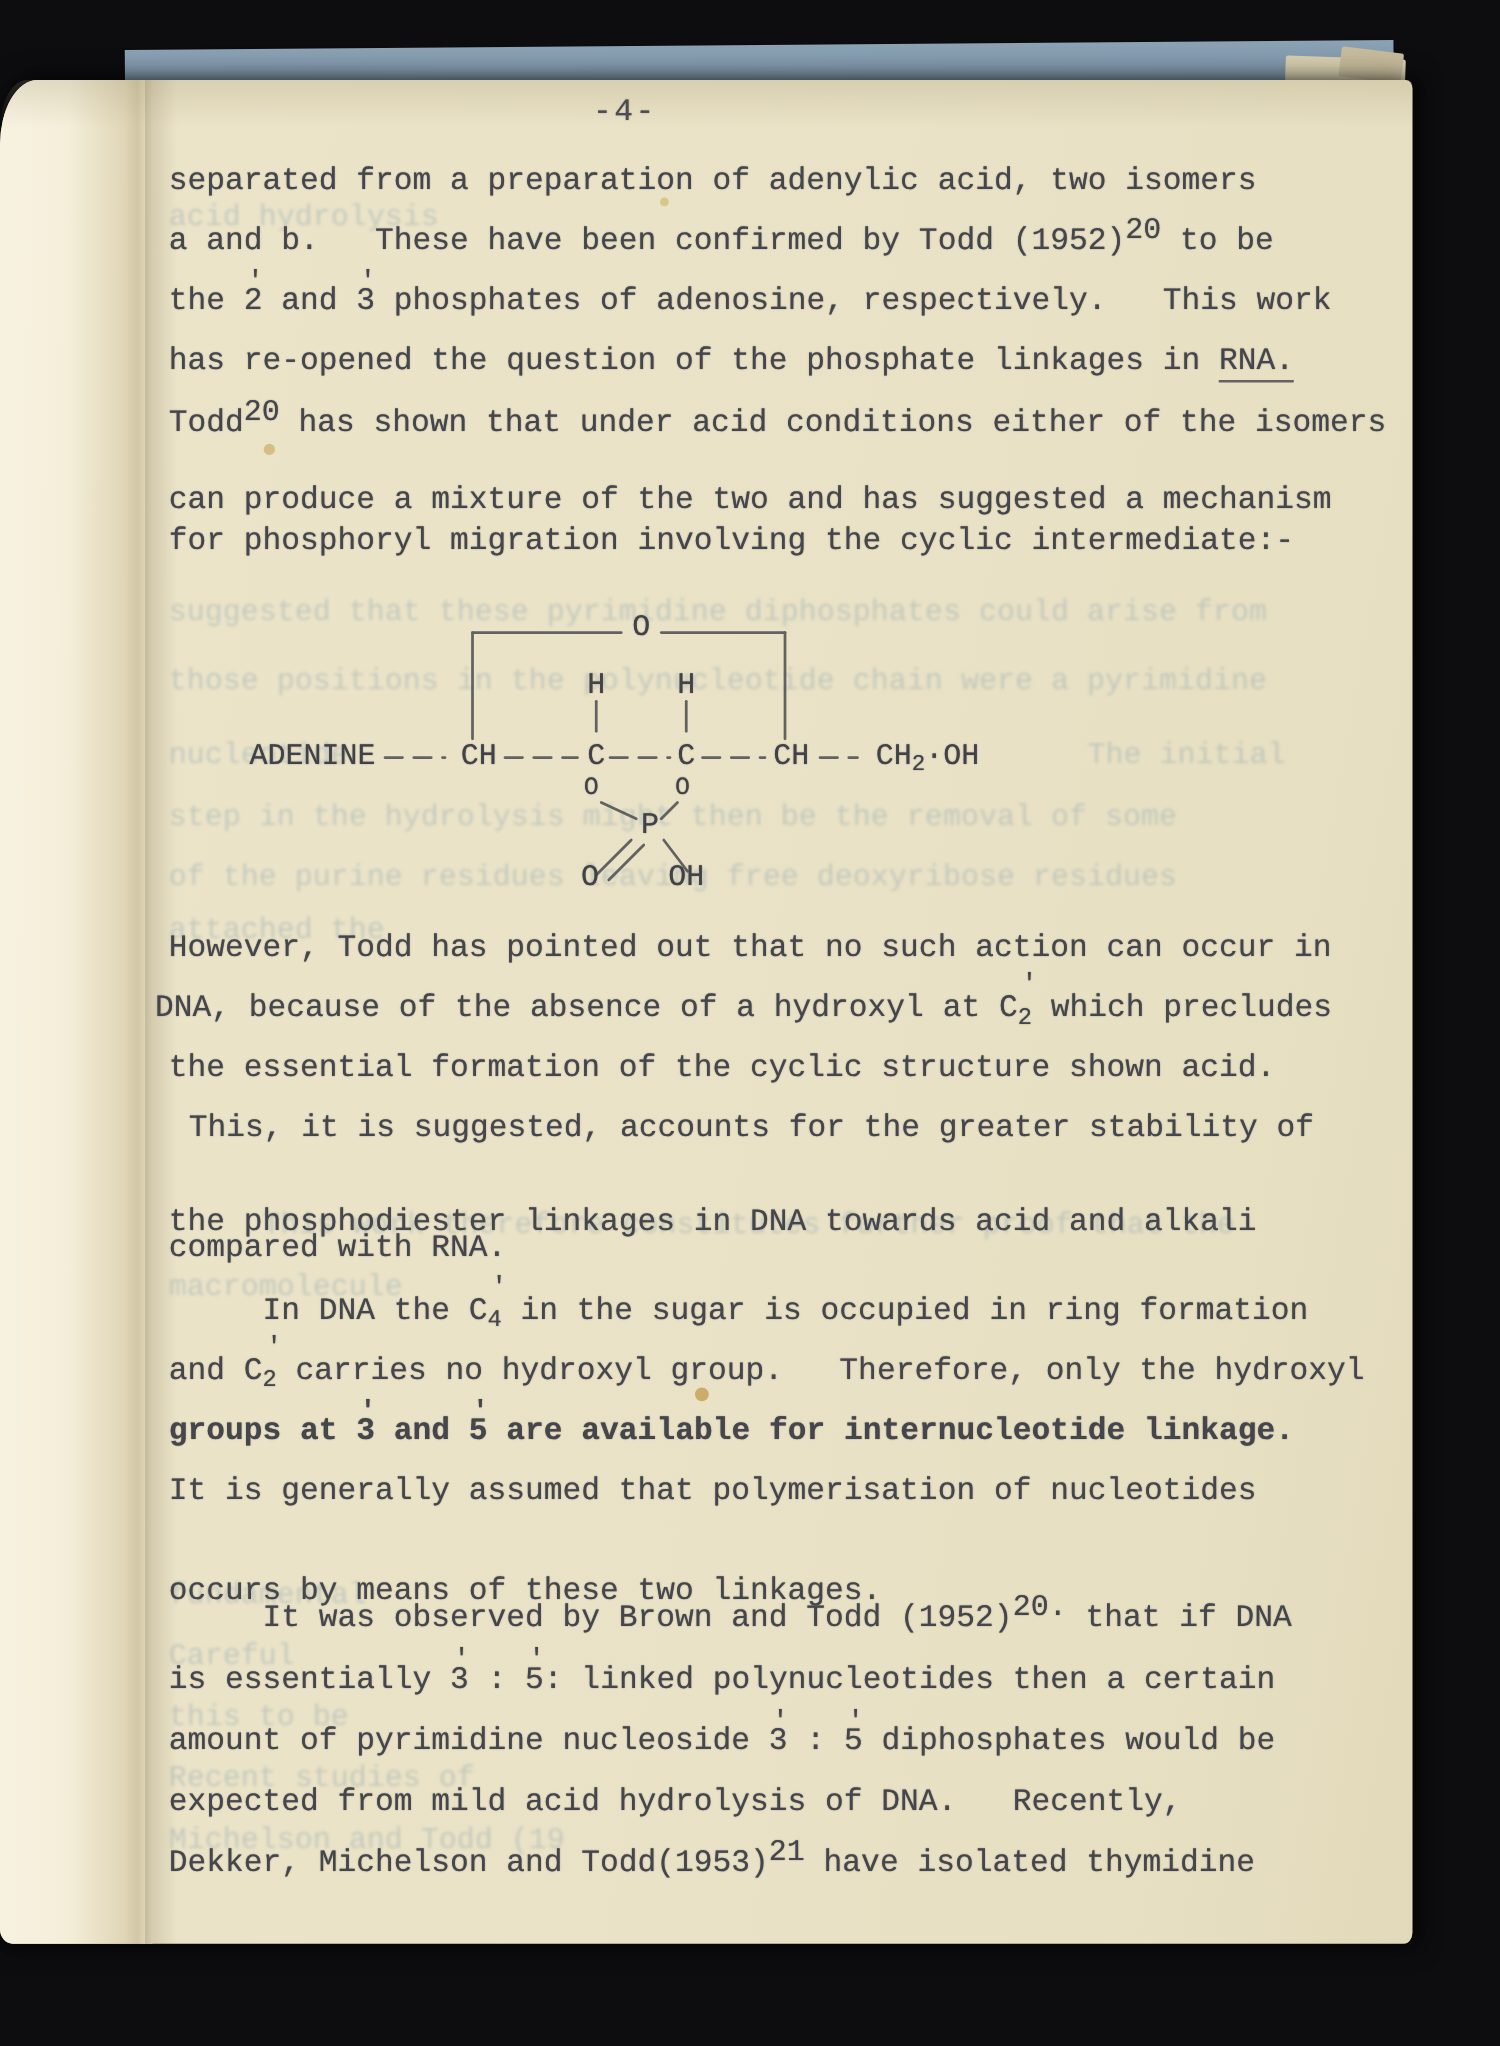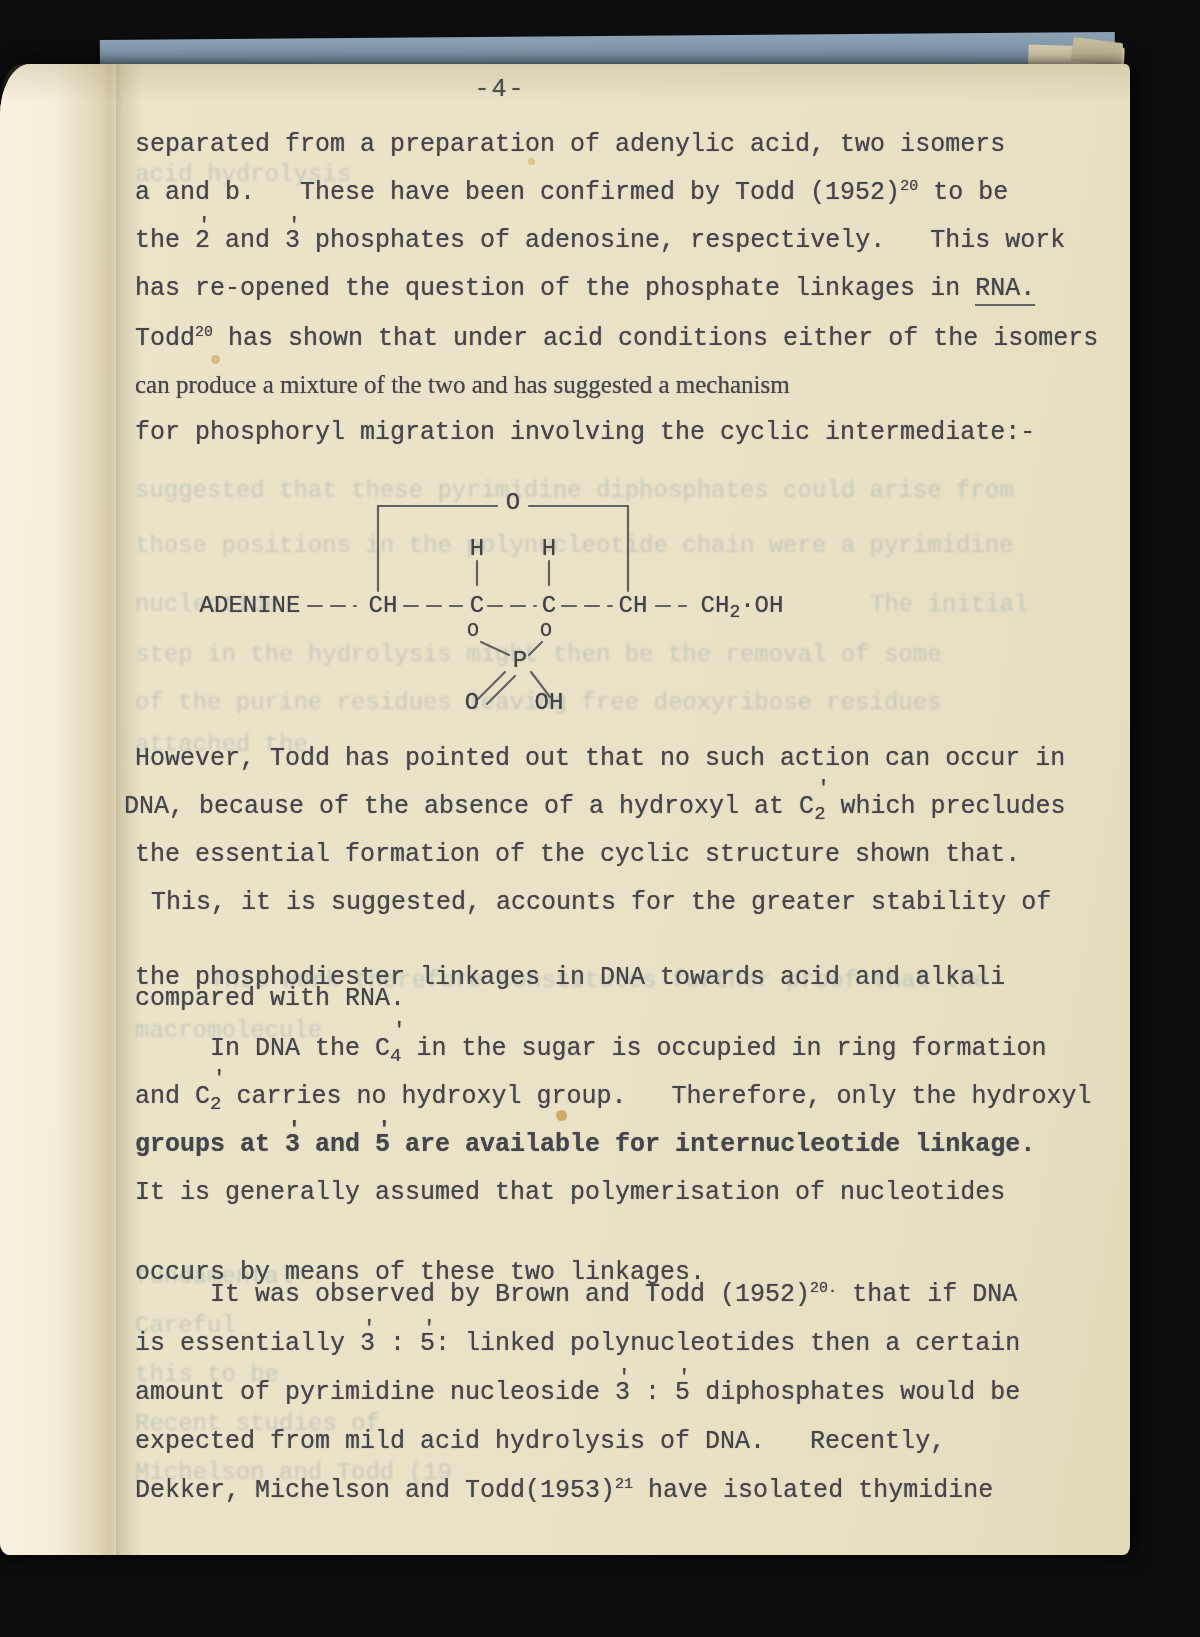--- a/index.html
+++ b/index.html
@@ -46,21 +46,21 @@
     position:absolute;left:430px;top:12px;width:140px;text-align:center;
     font:25px/1.1 "Liberation Mono",monospace;color:#4c4d52;
     letter-spacing:2px;text-shadow:0 0 1px rgba(70,70,78,.7);
   }
   .line{
     position:absolute;white-space:pre;
     font:25px/1.1 "Liberation Mono",monospace;color:#45464b;
     text-shadow:0 0 1px rgba(70,70,78,.75);
   }
   .line span{display:inline-block;}
-  .sup{font-size:15px;position:relative;top:-9px;}
+  .sup{font-size:24px;position:relative;top:-9px;}
   .sub{font-size:19px;position:relative;top:6px;}
   .prime{position:relative;}
   .prime::before{
     content:"'";position:absolute;top:-13px;left:3px;
     font-size:21px;color:#45464b;
   }
   .sub.prime::before{top:-27px;}
   .u{border-bottom:2px solid rgba(75,76,82,.85);padding-bottom:1px;}
   .ghost{
     position:absolute;white-space:pre;
@@ -107,25 +107,25 @@
       <div class="ghost" style="top: 1298px; left: 135px;">this to be</div>
       <div class="ghost" style="top: 1347px; left: 135px;">Recent studies of</div>
       <div class="ghost" style="top: 1396px; left: 135px;">Michelson and Todd (19</div>
     </div>
   <div id="typed-layer">
       <div class="line" style="top: 67px; left: 135px;"><span>separated from a preparation of adenylic acid, two isomers</span></div>
       <div class="line" style="top: 115px; left: 135px;"><span>a and b.   These have been confirmed by Todd (1952)</span><span class="sup">20</span><span> to be</span></div>
       <div class="line" style="top: 163px; left: 135px;"><span>the </span><span class="prime">2</span><span> and </span><span class="prime">3</span><span> phosphates of adenosine, respectively.   This work</span></div>
       <div class="line" style="top: 211px; left: 135px;"><span>has re-opened the question of the phosphate linkages in </span><span class="u">RNA.</span></div>
       <div class="line" style="top: 261px; left: 135px;"><span>Todd</span><span class="sup">20</span><span> has shown that under acid conditions either of the isomers</span></div>
-      <div class="line" style="top: 307px; left: 135px; font-family: Liberation Serif, serif;"><span>can produce a mixture of the two and has suggested a mechanism</span></div>
+      <div class="line" style="top: 322px; left: 135px;"><span>can produce a mixture of the two and has suggested a mechanism</span></div>
       <div class="line" style="top: 355px; left: 135px;"><span>for phosphoryl migration involving the cyclic intermediate:-</span></div>
       <div class="line" style="top: 681px; left: 135px;"><span>However, Todd has pointed out that no such action can occur in</span></div>
       <div class="line" style="top: 729px; left: 124px;"><span>DNA, because of the absence of a hydroxyl at C</span><span class="sub prime">2</span><span> which precludes</span></div>
-      <div class="line" style="top: 777px; left: 135px;"><span>the essential formation of the cyclic structure shown that.</span></div>
+      <div class="line" style="top: 777px; left: 135px;"><span>the essential formation of the cyclic structure shown acid.</span></div>
       <div class="line" style="top: 825px; left: 135px; margin-left: 16px;"><span>This, it is suggested, accounts for the greater stability of</span></div>
       <div class="line" style="top: 873px; left: 135px; margin-top: 27px;"><span>the phosphodiester linkages in DNA towards acid and alkali</span></div>
       <div class="line" style="top: 921px; left: 135px;"><span>compared with RNA.</span></div>
       <div class="line" style="top: 971px; left: 210px;"><span>In DNA the C</span><span class="sub prime">4</span><span> in the sugar is occupied in ring formation</span></div>
       <div class="line" style="top: 1019px; left: 135px;"><span>and C</span><span class="sub prime">2</span><span> carries no hydroxyl group.   Therefore, only the hydroxyl</span></div>
       <div class="line" style="top: 1067px; left: 135px; font-weight: bold;"><span>groups at </span><span class="prime">3</span><span> and </span><span class="prime">5</span><span> are available for internucleotide linkage.</span></div>
       <div class="line" style="top: 1115px; left: 135px;"><span>It is generally assumed that polymerisation of nucleotides</span></div>
       <div class="line" style="top: 1163px; left: 135px; margin-top: 32px;"><span>occurs by means of these two linkages.</span></div>
       <div class="line" style="top: 1217px; left: 210px;"><span>It was observed by Brown and Todd (1952)</span><span class="sup">20.</span><span> that if DNA</span></div>
       <div class="line" style="top: 1266px; left: 135px;"><span>is essentially </span><span class="prime">3</span><span> : </span><span class="prime">5</span><span>: linked polynucleotides then a certain</span></div>

